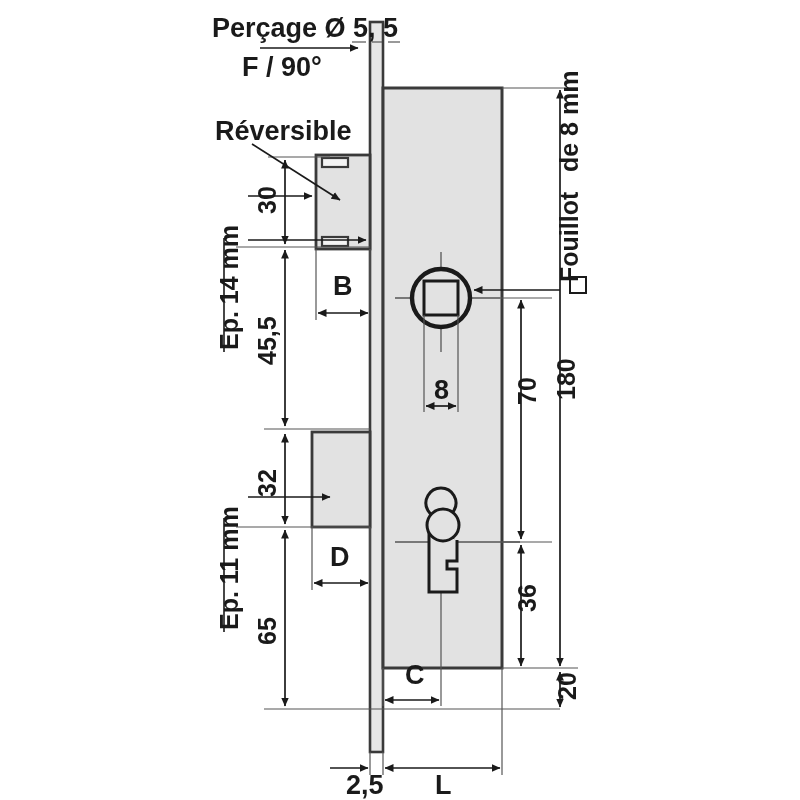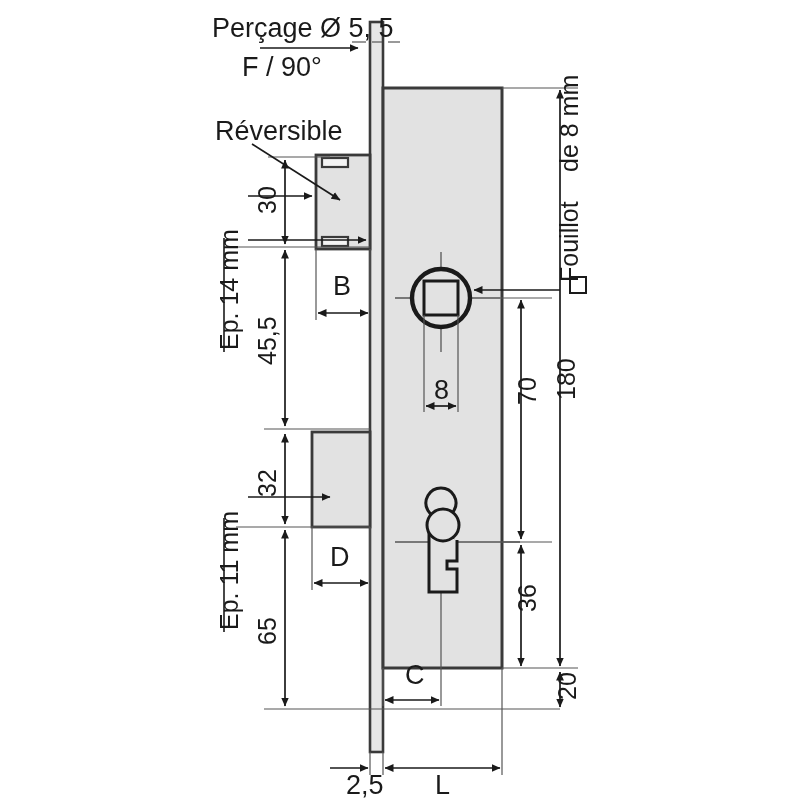--- a/index.html
+++ b/index.html
@@ -4,21 +4,21 @@
 <title>Mortise Lock Technical Drawing</title>
 <style>
   html,body{margin:0;padding:0;background:#ffffff;}
   body{
     width:800px;height:800px;
     font-family:"Liberation Sans", sans-serif;
     color:#1a1a1a;
     overflow:hidden;
     position:relative;
   }
-  #stage{position:absolute;left:0;top:0;width:800px;height:800px;}
+  #stage{position:absolute;left:0;top:0;width:800px;height:800px;font-weight:bold;}
   svg{display:block;}
   .lbl{
     font-family:"Liberation Sans", sans-serif;
     fill:#1a1a1a;
     font-size:25px;
   }
   .lbl-lg{font-size:27px;}
 </style>
 </head>
 <body>

